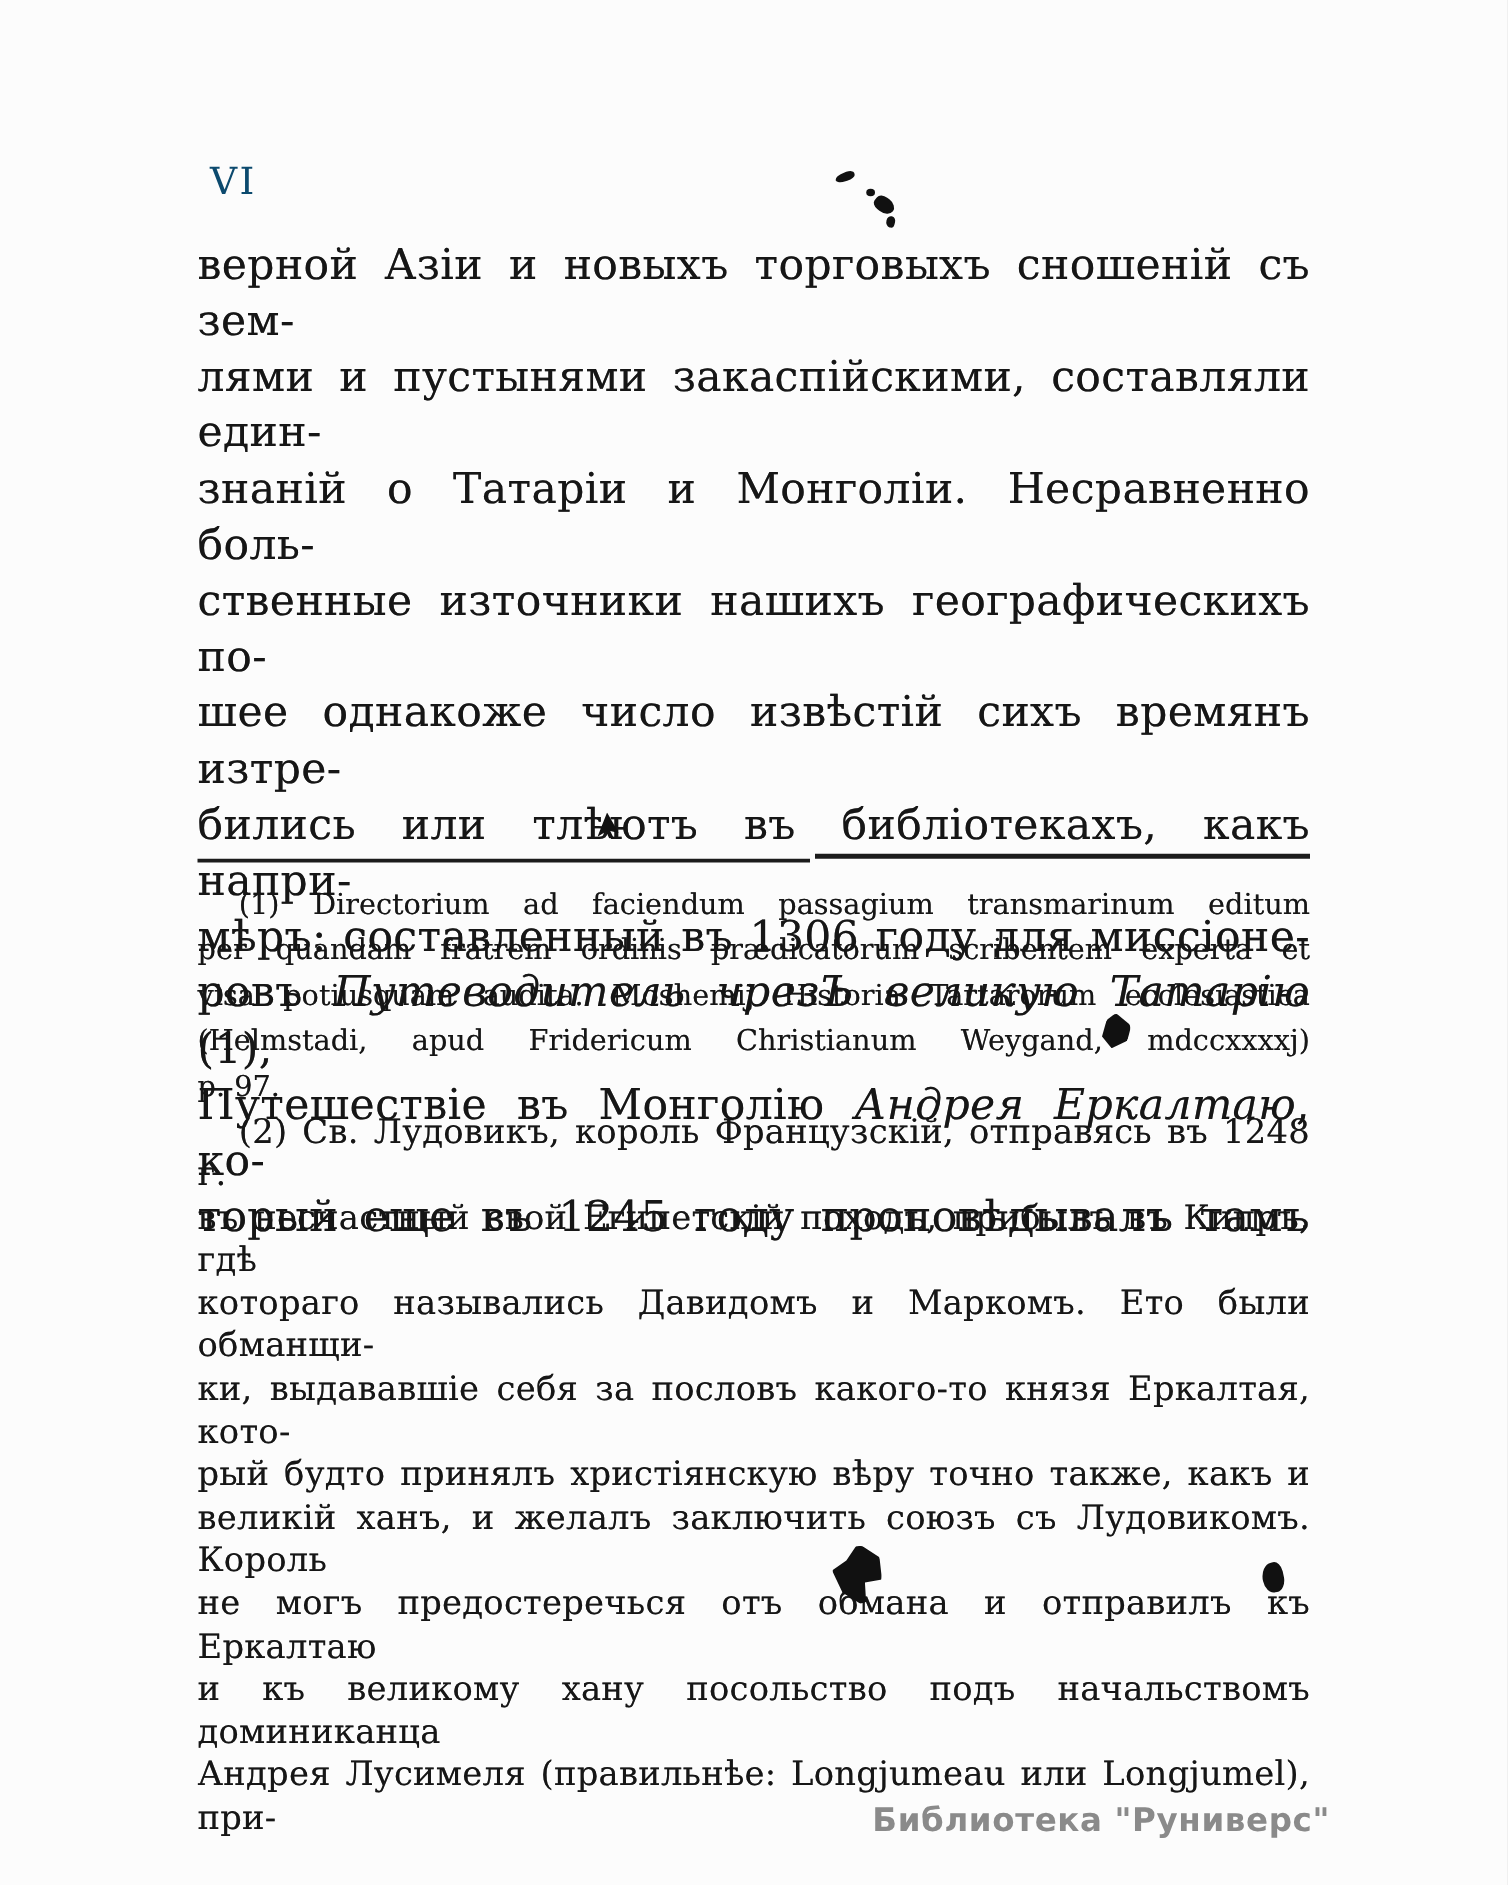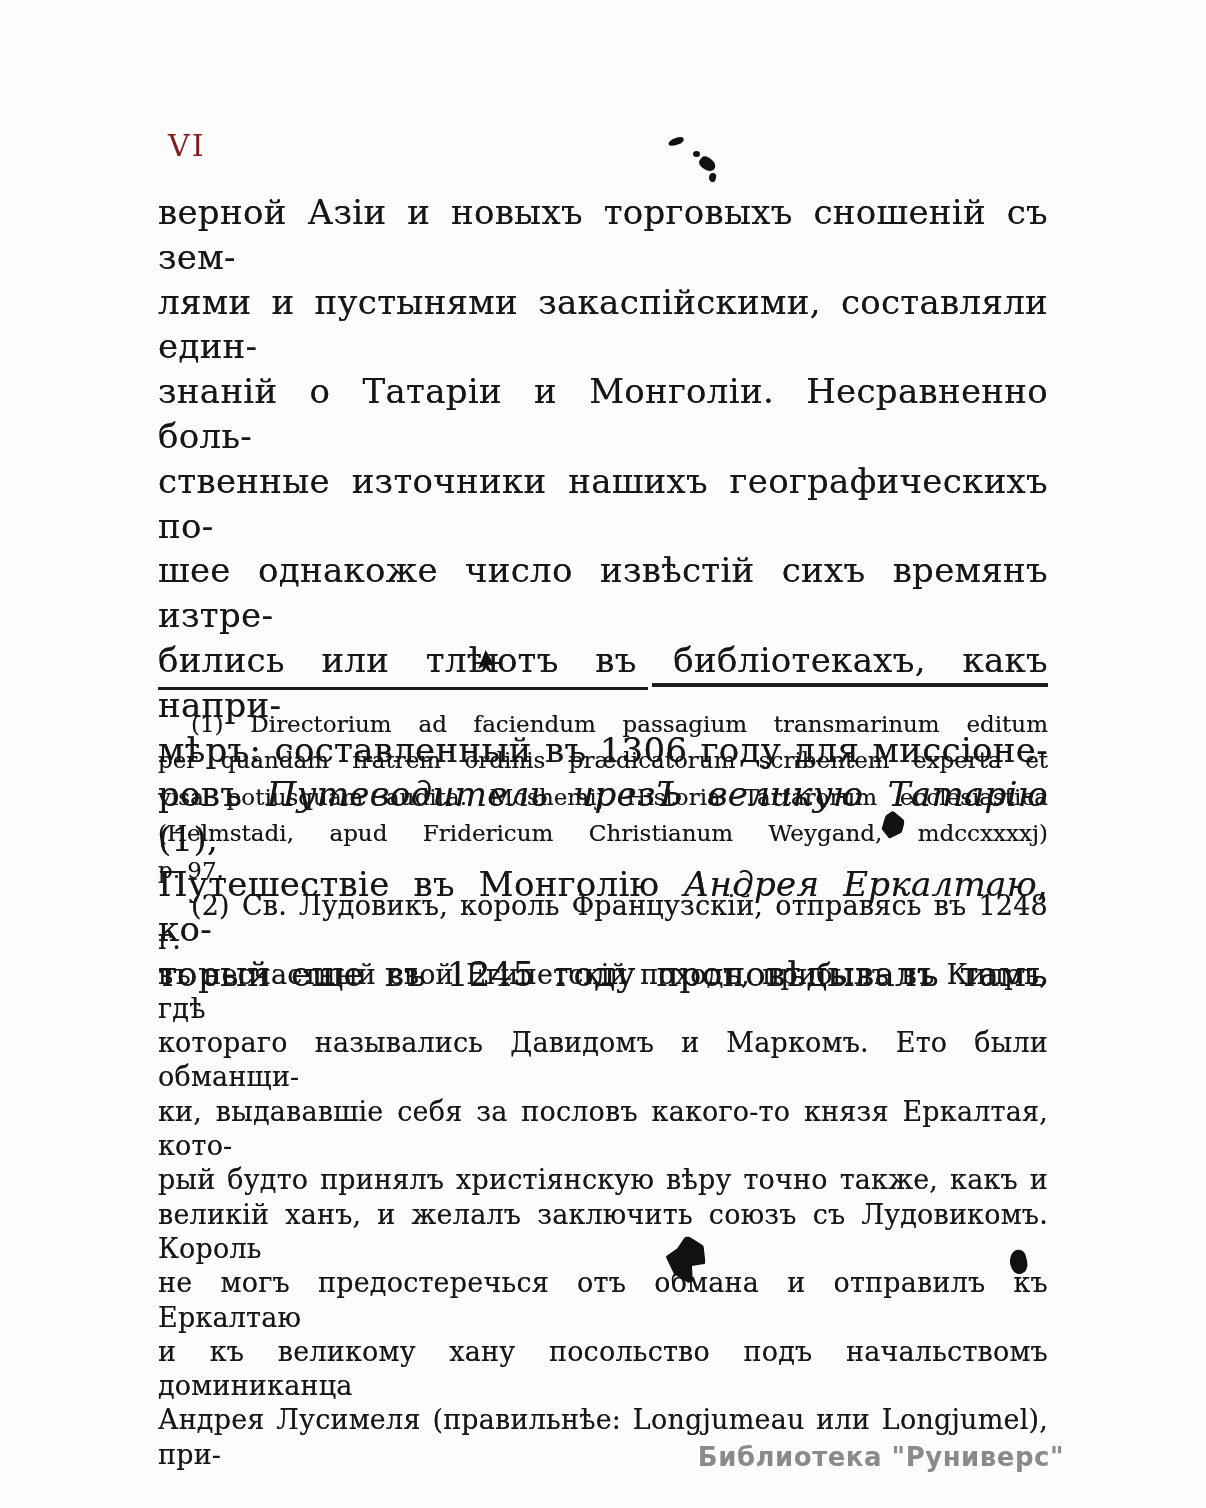--- a/index.html
+++ b/index.html
@@ -4,21 +4,21 @@
 <style>
   html,body { margin:0; padding:0; background:#e8e8e8; }
   .page {
     position:relative; width:1206px; height:1508px; margin:0 auto;
     background:#fcfcfc; overflow:hidden;
     font-family:"DejaVu Serif","Liberation Serif",serif;
     color:#161616;
   }
   .page-number {
     position:absolute; left:168px; top:128px;
-    font-size:30px; letter-spacing:2px; color:#7f1d1d;
+    font-size:30px; letter-spacing:2px; color:#0c4a6e;
   }
   .body-text {
     position:absolute; left:158px; top:190px; width:890px;
     font-size:34px; line-height:44.8px; letter-spacing:0.3px;
     text-shadow:0 0 0.5px rgba(20,20,20,0.65);
   }
   .footnote-1 {
     position:absolute; left:158px; top:706px; width:890px;
     font-size:23px; line-height:36.4px;
     text-shadow:0 0 0.4px rgba(20,20,20,0.6);

